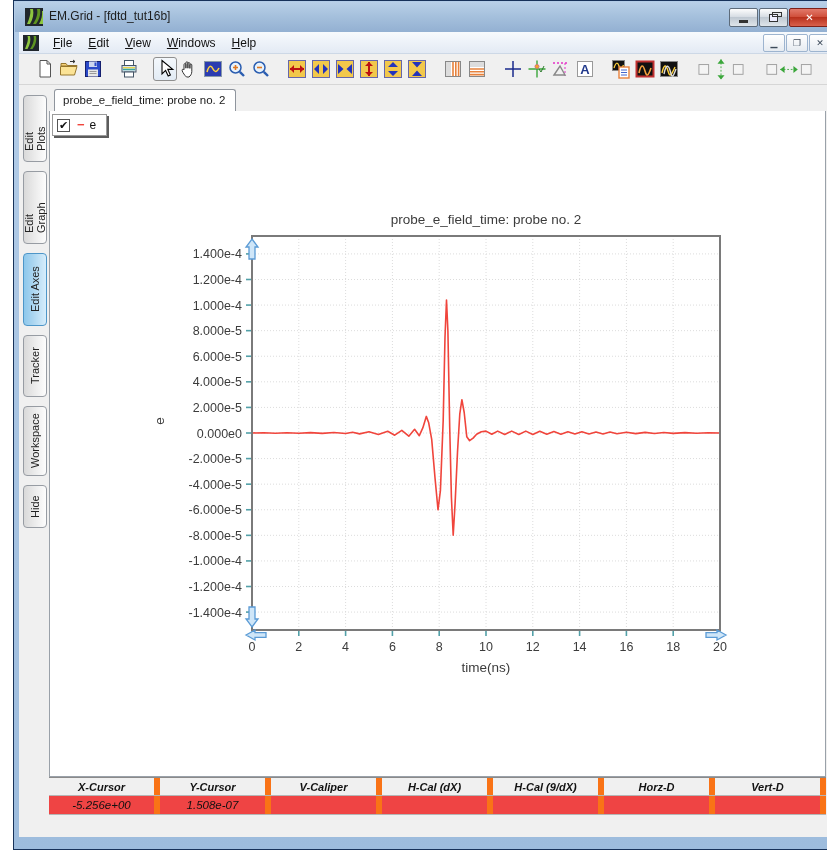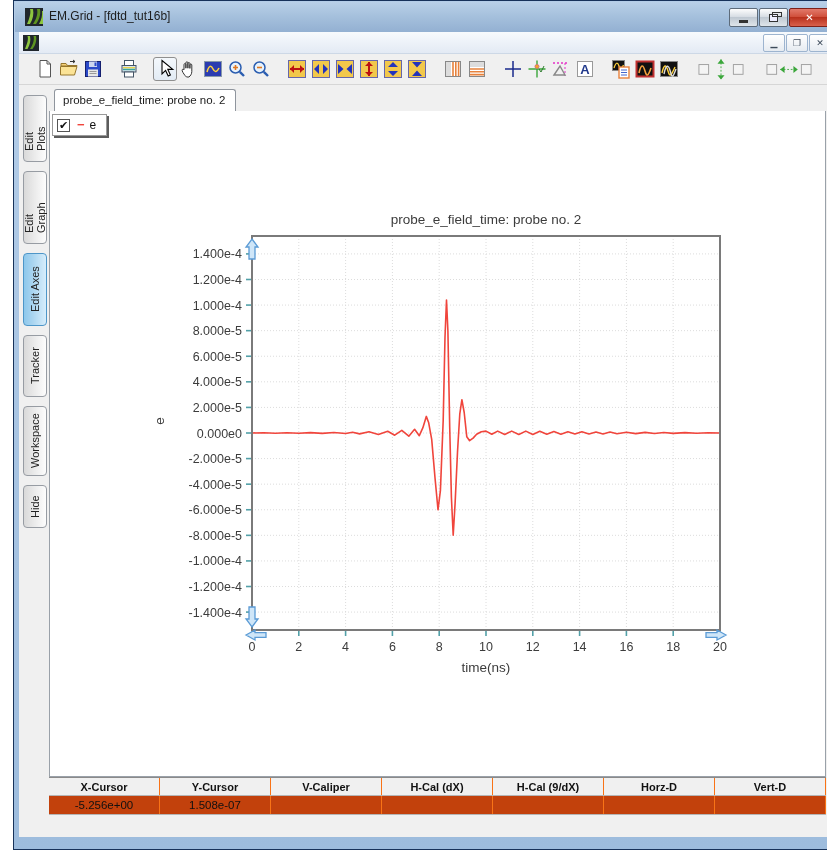--- a/index.html
+++ b/index.html
@@ -80,24 +80,24 @@
     font-size:11px; line-height:11px; text-align:center; color:#111; }
   .legend-dash { font-size:13px; font-weight:bold; margin:0 5px 2px 7px; }
   .legend-label { font-size:12px; color:#111; }
 
   #chart { position:absolute; left:100px; top:95px; width:640px; height:500px; }
 
   
   .status-table { position:absolute; left:30px; top:692px; width:777px; }
   .status-row { display:flex; }
   .status-cell { flex:1; height:17px; font-size:11px; display:flex; align-items:center; justify-content:center;
-    border-right:1px solid #f97316; color:#111; }
+    border-right:6px solid #f97316; color:#111;font-style:italic; }
   .status-row.head { background:#f0f0f0; border-top:1px solid #8a8a8a; border-bottom:1px solid #b5b5b5; }
   .status-row.head .status-cell { font-weight:bold; }
-  .status-row.vals { background:#c2410c; border-bottom:1px solid #b5b5b5; }
+  .status-row.vals { background:#ef4444; border-bottom:1px solid #b5b5b5; }
   .status-row.vals .status-cell { height:18px; font-size:11.5px; }
 
   svg text { font-family:"Liberation Sans","DejaVu Sans",sans-serif; }
 </style>
 </head>
 <body>
 
 <div class="window">
 
   <div class="titlebar">
@@ -118,20 +118,27 @@
       <div class="win-btn close">✕</div>
     </div>
   </div>
 
   <div class="menubar">
     <svg class="mdi-doc-icon" viewBox="0 0 16 16">
       <rect x="0" y="0" width="16" height="16" fill="#20262c"></rect>
       <path d="M2 14 C4.5 8,5.5 4,4.5 1 L7 1 C8 5,7 10,4.5 14 Z" fill="#8dc63f"></path>
       <path d="M7 14 C10.5 9,11.5 4,10.5 1 L13 1 C14 6,12 11,9.5 14 Z" fill="#5e9420"></path>
     </svg>
+    <div id="menu-items" style="display:flex;">
+        <div class="menu-item"><u>F</u>ile</div>
+        <div class="menu-item"><u>E</u>dit</div>
+        <div class="menu-item"><u>V</u>iew</div>
+        <div class="menu-item"><u>W</u>indows</div>
+        <div class="menu-item"><u>H</u>elp</div>
+      </div>
     <div class="mdi-btns">
       <div class="mdi-btn">▁</div>
       <div class="mdi-btn">❐</div>
       <div class="mdi-btn">✕</div>
     </div>
   </div>
 
   <div class="toolbar" id="toolbar">
       <div class="tool">
         <svg viewBox="0 0 22 22" width="22" height="22">

